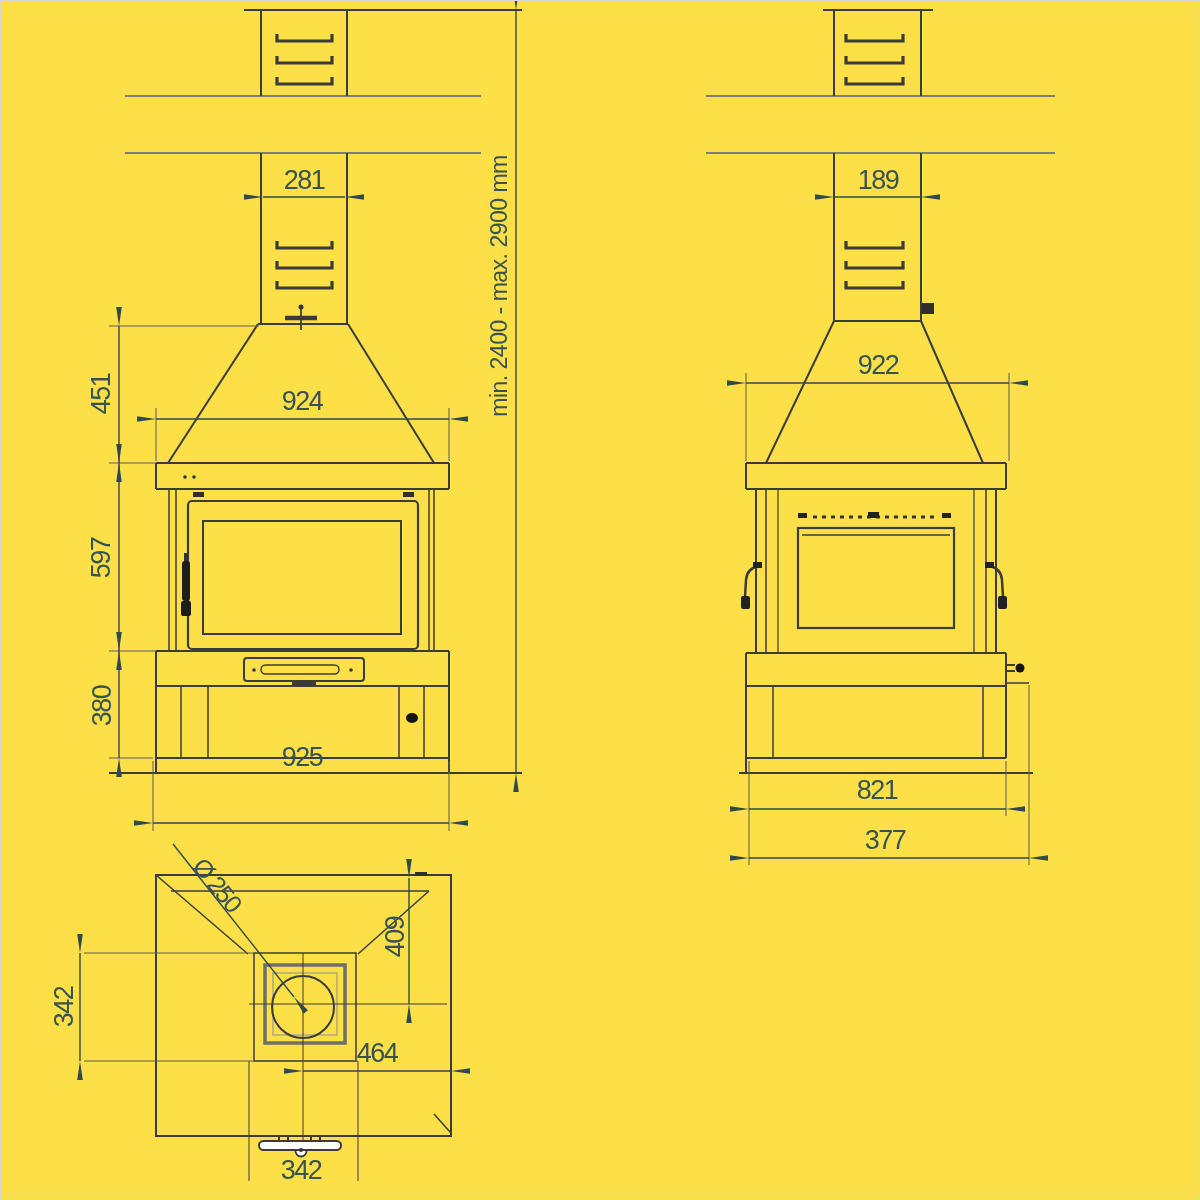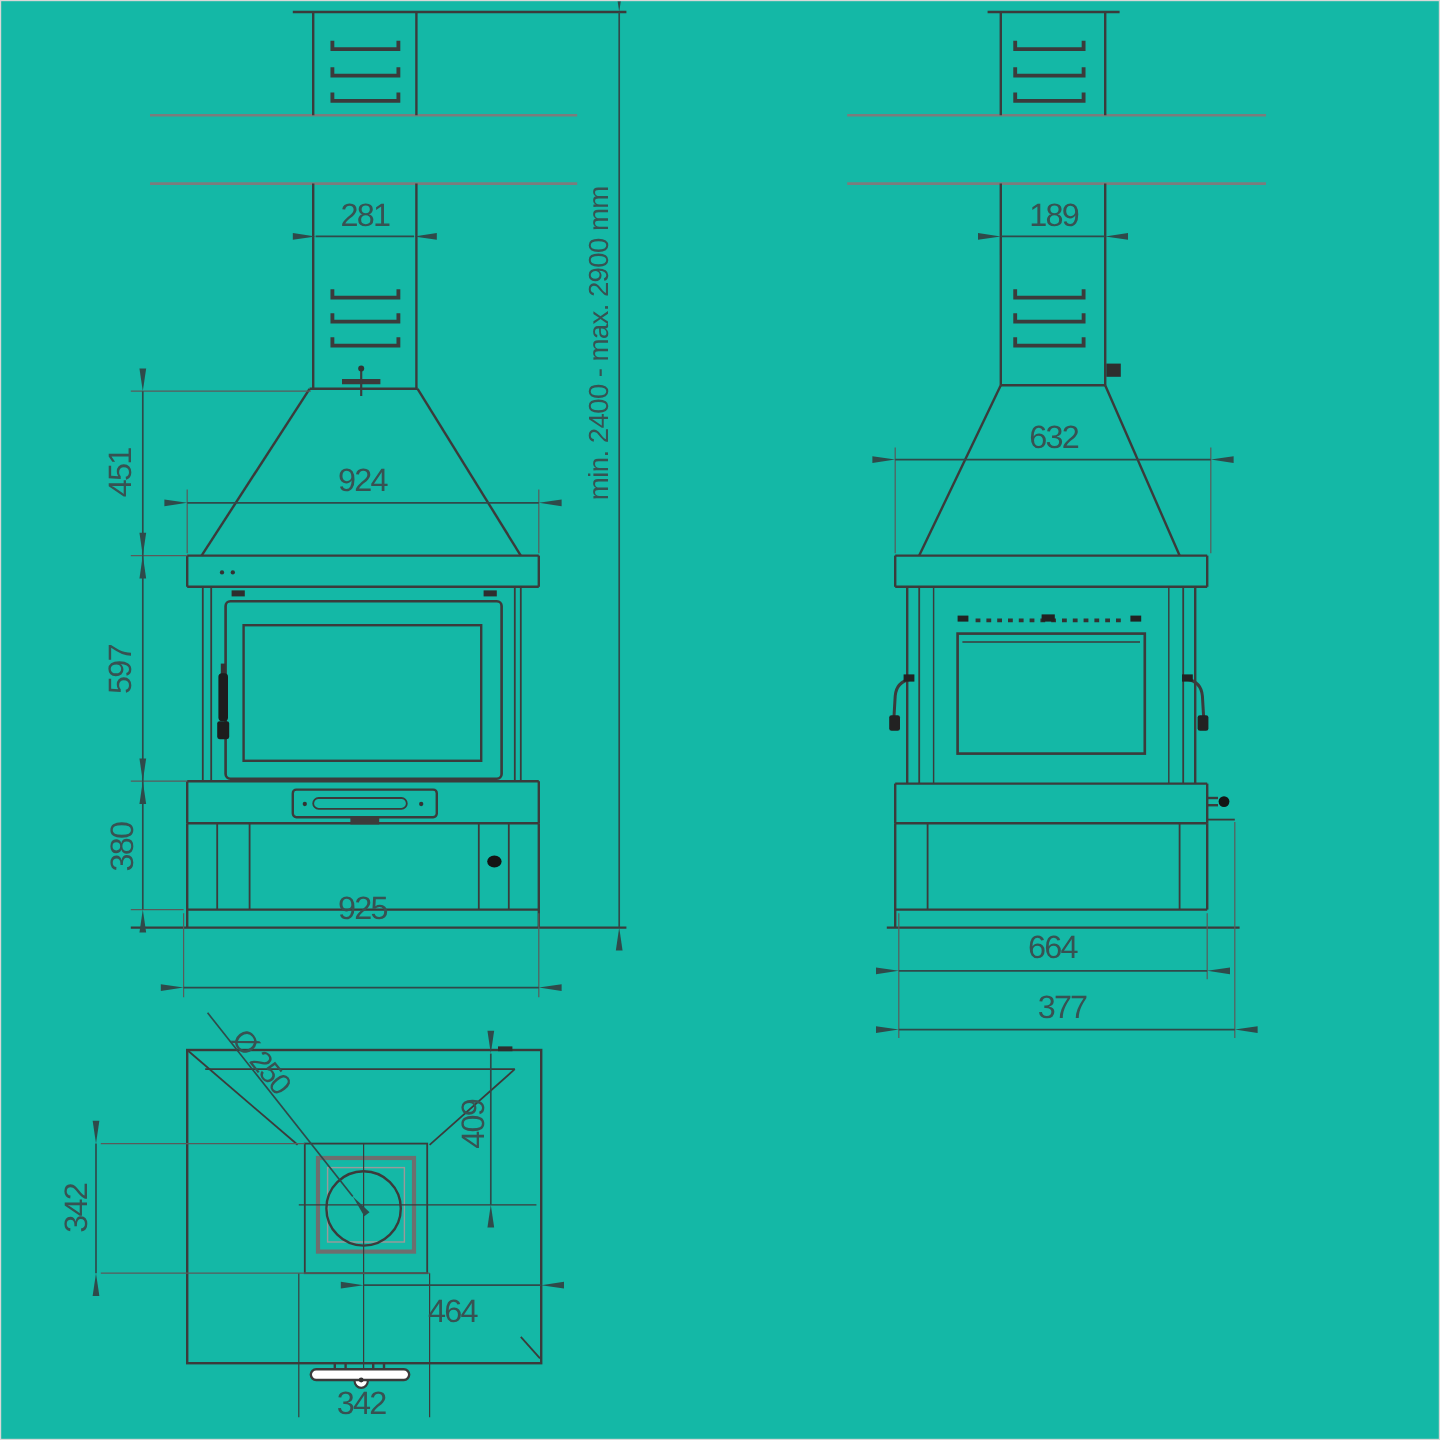--- a/index.html
+++ b/index.html
@@ -1,17 +1,17 @@
 <!DOCTYPE html>
 <html><head>
 <meta charset="utf-8">
 <style>
   html,body{margin:0;padding:0;background:#fff;}
   #canvas{
-    position:relative;width:1198px;height:1198px;background:#14b8a6;
+    position:relative;width:1198px;height:1198px;background:#fde047;
     border:1px solid #d8d8d8;overflow:hidden;
     font-family:"Liberation Sans", sans-serif;
   }
   #drawing{position:absolute;left:0;top:0;}
   .dim{
     position:absolute;color:#375252;font-size:27px;letter-spacing:-1.5px;
     white-space:nowrap;transform:translate(-50%,-50%);line-height:1;
   }
   .dim.v{transform:translate(-50%,-50%) rotate(-90deg);}
   .dim.diag{transform:translate(-50%,-50%) rotate(51deg);font-size:25px;}
@@ -243,22 +243,22 @@
 
   <span class="dim" style="left:303px;top:179px">281</span>
   <span class="dim" style="left:301px;top:400px">924</span>
   <span class="dim v" style="left:100px;top:393px">451</span>
   <span class="dim v" style="left:100px;top:557px">597</span>
   <span class="dim v" style="left:101px;top:705px">380</span>
   <span class="dim" style="left:301px;top:756px">925</span>
   <span class="dim v small" style="left:498px;top:285px">min. 2400 - max. 2900 mm</span>
 
   <span class="dim" style="left:877px;top:179px">189</span>
-  <span class="dim" style="left:877px;top:364px">632</span>
-  <span class="dim" style="left:876px;top:789px">664</span>
+  <span class="dim" style="left:877px;top:364px">922</span>
+  <span class="dim" style="left:876px;top:789px">821</span>
   <span class="dim" style="left:884px;top:839px">377</span>
 
   <span class="dim diag" style="left:216px;top:884px">Ø 250</span>
   <span class="dim v" style="left:394px;top:936px">409</span>
   <span class="dim v" style="left:63px;top:1006px">342</span>
-  <span class="dim" style="left:376px;top:1092px">464</span>
+  <span class="dim" style="left:376px;top:1052px">464</span>
   <span class="dim" style="left:300px;top:1169px">342</span>
 </div>
 
 </body></html>

